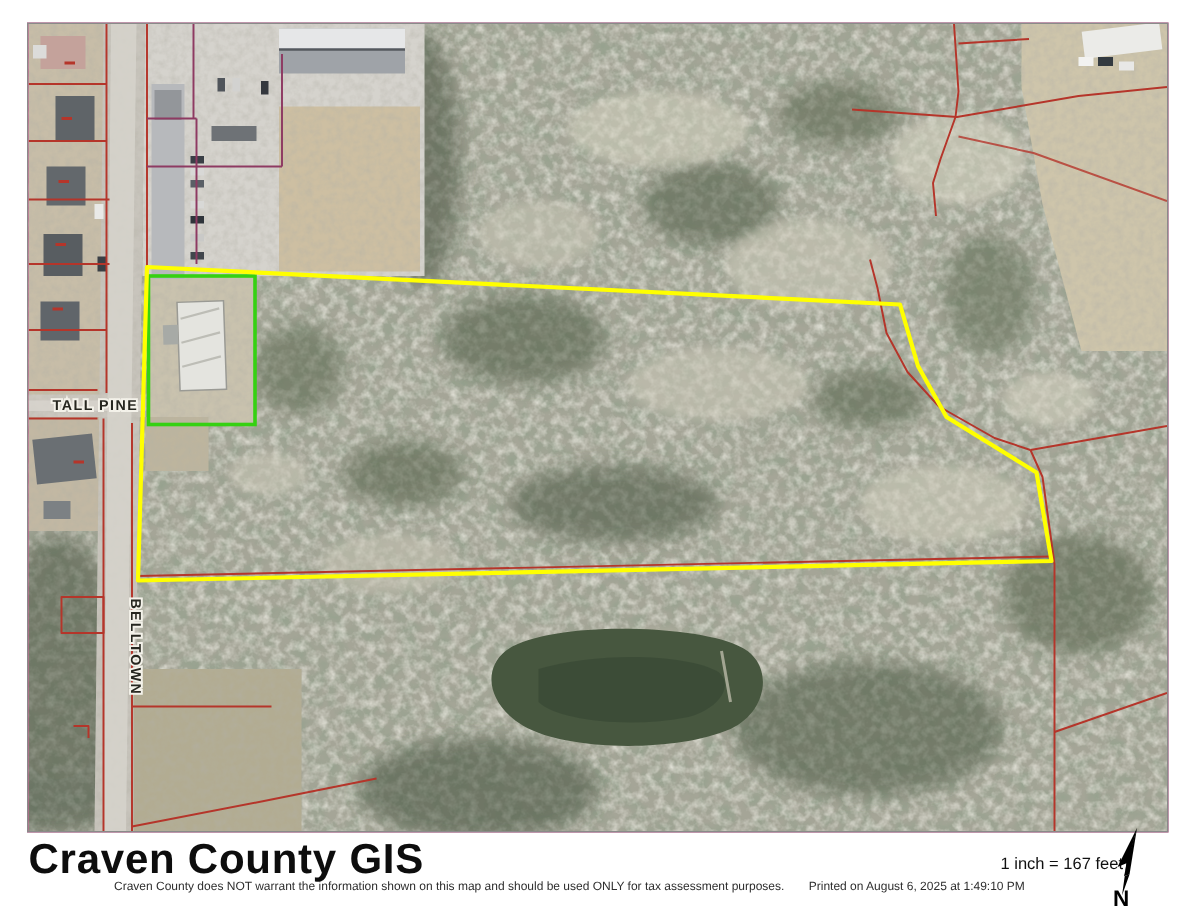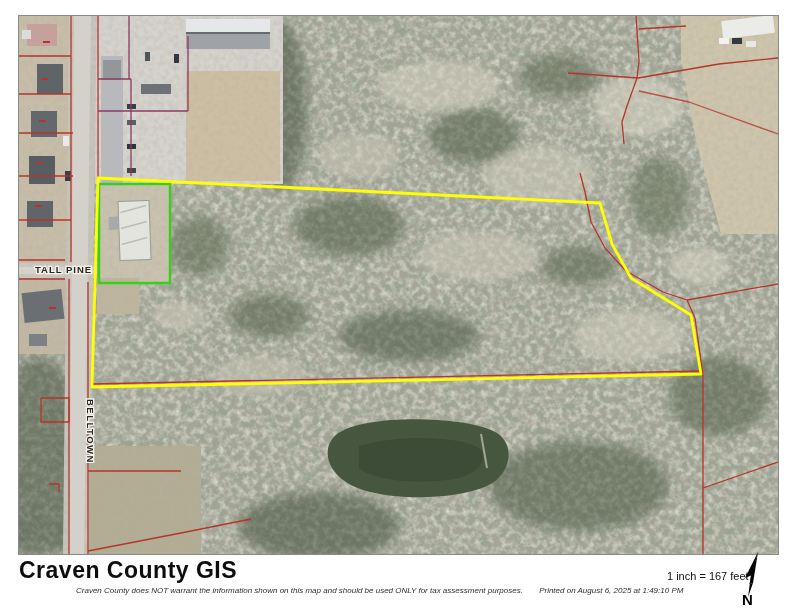--- a/index.html
+++ b/index.html
@@ -3,27 +3,27 @@
 <meta charset="utf-8">
 <style>
   html,body{margin:0;padding:0;background:#ffffff;}
   .page{position:relative;width:792px;height:612px;background:#fff;overflow:hidden;
         font-family:"Liberation Sans", sans-serif;}
   .map-frame{position:absolute;left:18px;top:15px;width:759px;height:538px;
              border:1px solid #8a8a8a;box-sizing:content-box;overflow:hidden;background:#ec4899;}
   .map-frame svg{display:block;}
   .maplabel{fill:#26261f;stroke:#f4f2ea;stroke-width:2.6px;paint-order:stroke;
             font-family:"Liberation Sans",sans-serif;font-weight:bold;}
-  .footer-title{position:absolute;left:19px;top:557px;font-size:23px;font-weight:bold;
+  .footer-title{position:absolute;left:19px;top:557px;font-size:28px;font-weight:bold;
                 color:#0d0d0d;letter-spacing:.5px;z-index:2;}
   .watermark{position:absolute;left:4px;top:566px;font-size:28px;z-index:5;
              font-family:"Liberation Serif",serif;letter-spacing:1px;
              color:rgba(120,120,120,0.18);-webkit-text-stroke:1.2px rgba(95,95,95,0.8);}
   .disclaimer{position:absolute;left:76px;top:586px;font-size:8px;color:#2e2e2e;
-              white-space:nowrap;z-index:1;font-style:italic;}
+              white-space:nowrap;z-index:1;}
   .disclaimer .printed{margin-left:14px;}
   .scalebar{position:absolute;left:667px;top:570px;font-size:11px;color:#101010;z-index:2;}
   .north{position:absolute;left:736px;top:551px;width:34px;height:58px;z-index:2;}
   .north .nlabel{position:absolute;left:6px;top:40px;font-size:15px;font-weight:bold;color:#000;}
 </style>
 </head>
 <body>
 
 <div class="page">
 

